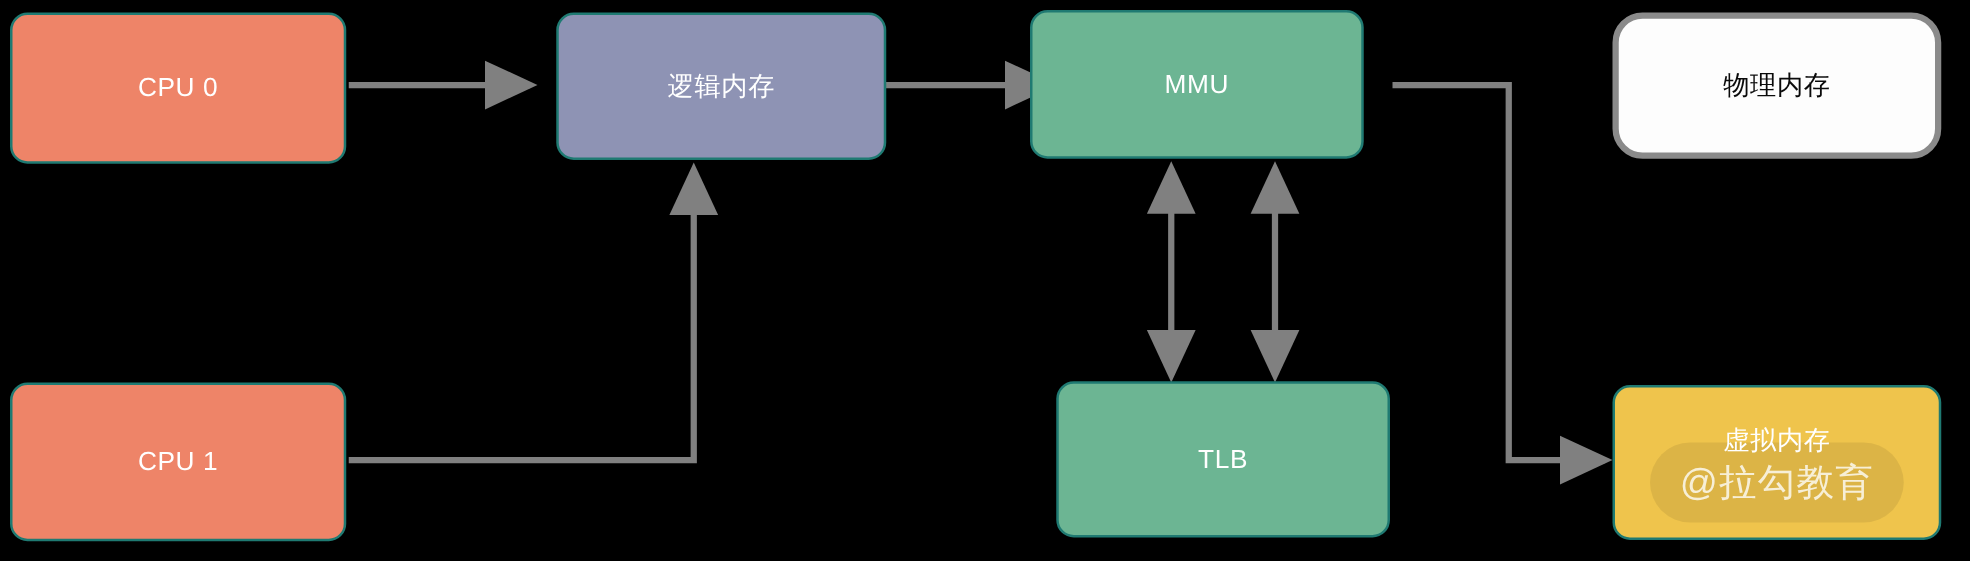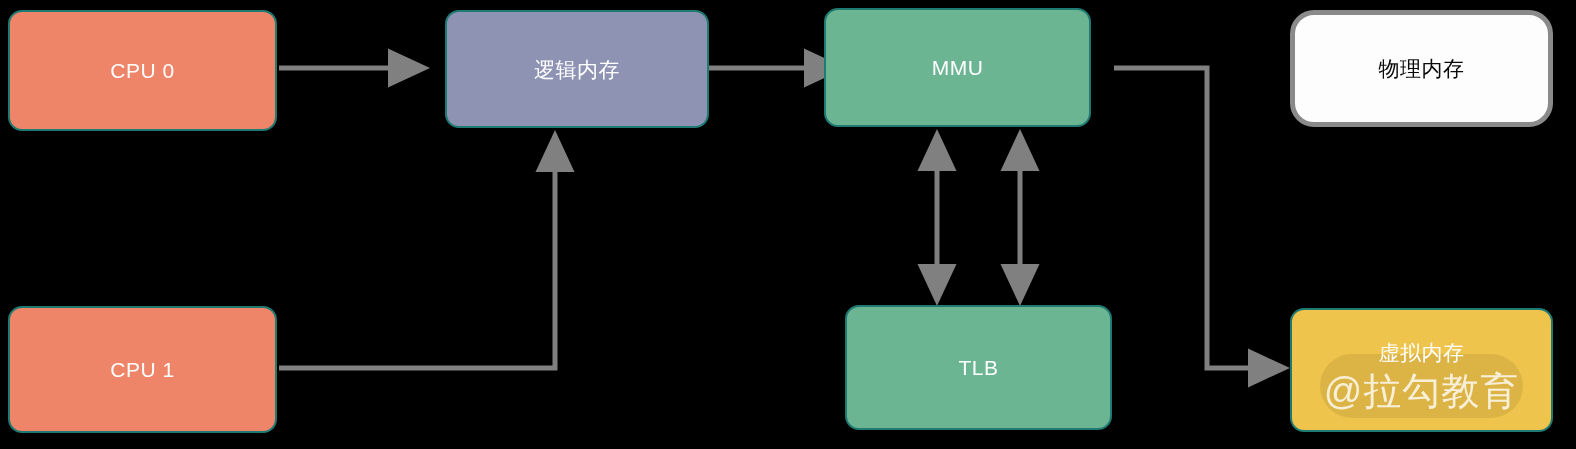--- a/index.html
+++ b/index.html
@@ -75,21 +75,21 @@
     background: rgba(0,0,0,0.08);
     border-radius: 34px;
     z-index: 1;
   }
   .watermark-text {
     position: absolute;
     left: 0;
     right: 0;
     top: 56px;
     text-align: center;
-    font-size: 38px;
+    font-size: 30px;
     color: rgba(255,255,255,0.78);
     letter-spacing: 1px;
     z-index: 2;
     white-space: nowrap;
     user-select: none;
   }
   .node.virtual .node-label {
     position: relative;
     z-index: 2;
     margin-bottom: 36px;

